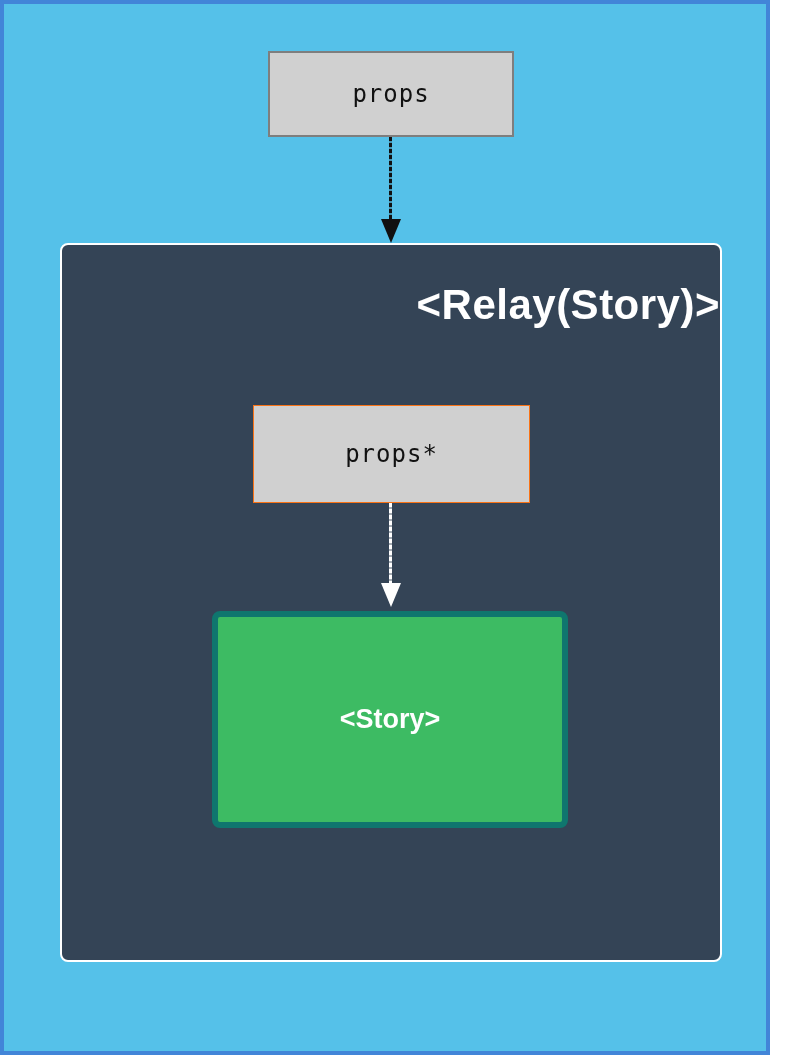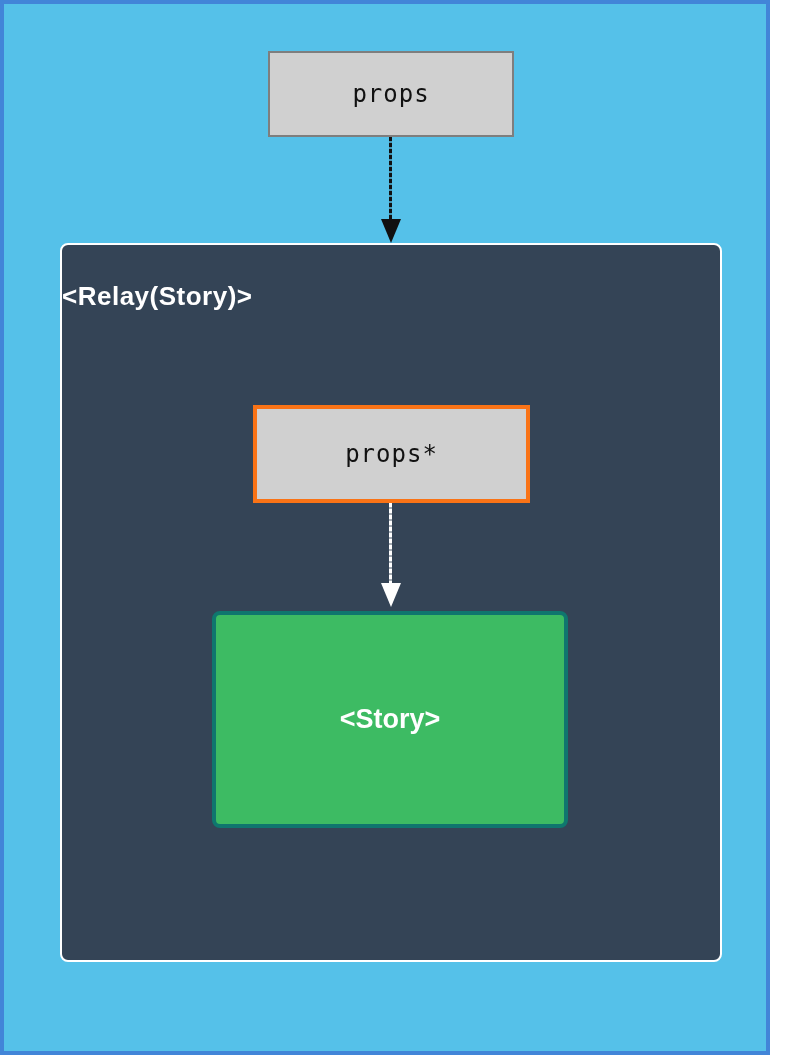--- a/index.html
+++ b/index.html
@@ -26,49 +26,49 @@
     justify-content: center;
   }
   .props-box-outer {
     left: 268px; top: 51px; width: 246px; height: 86px;
     background: var(--box-gray, #d0d0d0);
     border: 2px solid #7e7e7e;
   }
   .props-box-inner {
     left: 191px; top: 160px; width: 277px; height: 98px;
     background: var(--box-gray, #d0d0d0);
-    border: 4px solid #f97316;
+    border: 1px solid #f97316;
   }
   .mono-label {
     font-family: "DejaVu Sans Mono", monospace;
     font-size: 24px;
     color: #111111;
     letter-spacing: 1px;
   }
   .panel {
     position: absolute;
     box-sizing: border-box;
     left: 60px; top: 243px; width: 662px; height: 719px;
     background: var(--panel-bg, #344456);
     border: 2px solid #ffffff;
     border-radius: 8px;
   }
   .panel-title {
     position: absolute;
     top: 36px; left: 0; right: 0;
-    text-align: left;
+    text-align: right;
     color: #ffffff;
-    font-size: 26px;
+    font-size: 42px;
     font-weight: bold;
     letter-spacing: 0.5px;
   }
   .story-box {
     left: 150px; top: 366px; width: 356px; height: 217px;
     background: var(--green, #3dbb63);
-    border: 4px solid #0f766e;
+    border: 6px solid #0f766e;
     border-radius: 8px;
   }
   .story-label {
     color: #ffffff;
     font-size: 27px;
     font-weight: bold;
   }
   .arrow { position: absolute; }
   .arrow .stem {
     position: absolute;

